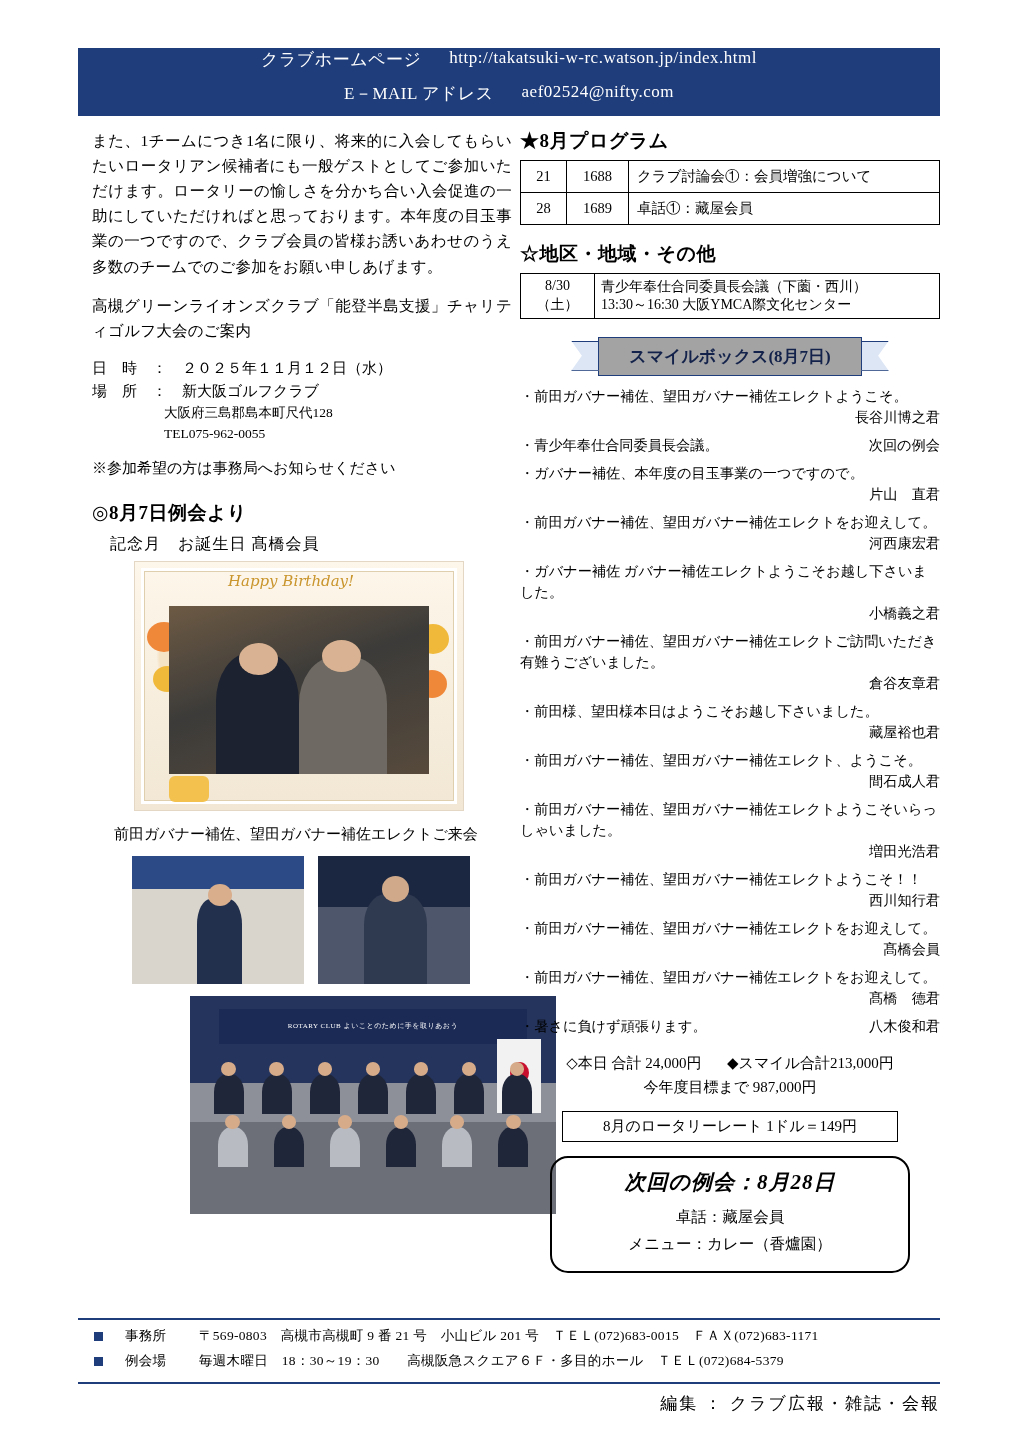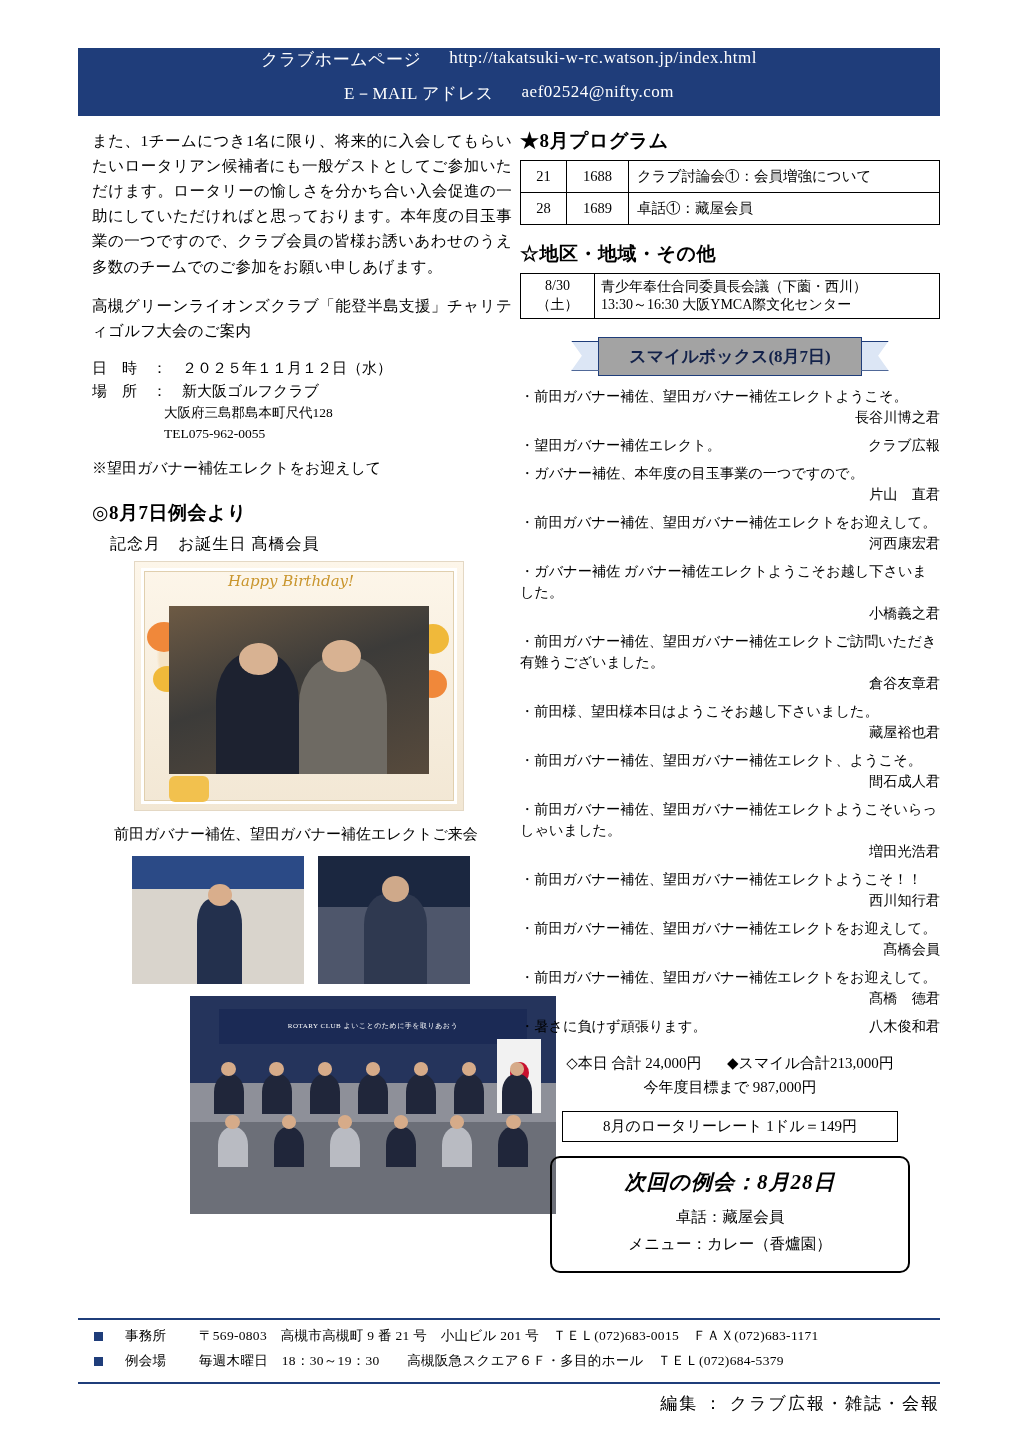--- a/index.html
+++ b/index.html
@@ -267,21 +267,21 @@
     margin: 12px auto 0 auto;
     border: 1px solid #000;
     width: 336px;
     text-align: center;
     font-size: 15px;
     padding: 5px 13px;
   }
   .next-box {
     margin: 14px auto 0 auto;
     border: 2px solid #000;
-    border-radius: 10px;
+    border-radius: 18px;
     width: 360px;
     padding: 10px 0 14px 0;
     text-align: center;
   }
   .next-title {
     font-size: 21px;
     font-style: italic;
     font-weight: bold;
     letter-spacing: 1px;
     margin-bottom: 8px;
@@ -339,21 +339,21 @@
 
   <p class="para">また、1チームにつき1名に限り、将来的に入会してもらいたいロータリアン候補者にも一般ゲストとしてご参加いただけます。ロータリーの愉しさを分かち合い入会促進の一助にしていただければと思っております。本年度の目玉事業の一つですので、クラブ会員の皆様お誘いあわせのうえ多数のチームでのご参加をお願い申しあげます。</p>
 
   <p class="para">高槻グリーンライオンズクラブ「能登半島支援」チャリティゴルフ大会のご案内</p>
 
   <p class="info-line">日　時　：　２０２５年１１月１２日（水）</p>
   <p class="info-line">場　所　：　新大阪ゴルフクラブ</p>
   <p class="info-line small" style="margin-left:72px;">大阪府三島郡島本町尺代128</p>
   <p class="info-line small" style="margin-left:72px;">TEL075-962-0055</p>
 
-  <p class="note">※望田ガバナー補佐エレクトをお迎えして</p>
+  <p class="note">※参加希望の方は事務局へお知らせください</p>
 
   <div class="sec-title">◎8月7日例会より</div>
   <div class="sub-line">記念月　お誕生日 髙橋会員</div>
 
   <div class="photo photo-birthday">
     <div class="bd-frame"></div>
     <div class="bd-banner">Happy Birthday!</div>
     <div class="bd-deco" style="left:12px;top:60px;width:34px;height:30px;background:#f0883a;"></div>
     <div class="bd-deco" style="left:18px;top:104px;width:28px;height:26px;background:#f0b93a;"></div>
     <div class="bd-deco" style="right:14px;top:62px;width:32px;height:30px;background:#f0b93a;"></div>
@@ -434,22 +434,22 @@
   <div class="ribbon-wrap">
     <div class="ribbon">スマイルボックス(8月7日)</div>
   </div>
 
   <div class="smile-list">
     <div class="smile-item">
       <span class="smile-text">・前田ガバナー補佐、望田ガバナー補佐エレクトようこそ。</span>
       <span class="smile-name">長谷川博之君</span>
     </div>
     <div class="smile-item" style="display:flex;justify-content:space-between;">
-      <span>・望田ガバナー補佐エレクト。</span>
-      <span>クラブ広報</span>
+      <span>・青少年奉仕合同委員長会議。</span>
+      <span>次回の例会</span>
     </div>
     <div class="smile-item">
       <span class="smile-text">・ガバナー補佐、本年度の目玉事業の一つですので。</span>
       <span class="smile-name">片山　直君</span>
     </div>
     <div class="smile-item">
       <span class="smile-text">・前田ガバナー補佐、望田ガバナー補佐エレクトをお迎えして。</span>
       <span class="smile-name">河西康宏君</span>
     </div>
     <div class="smile-item">

